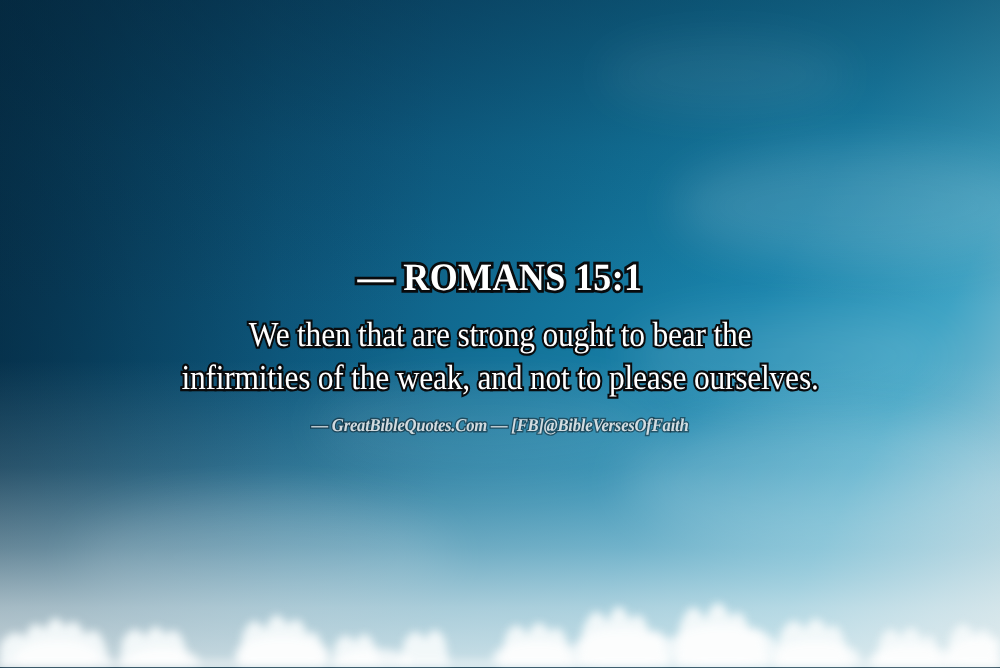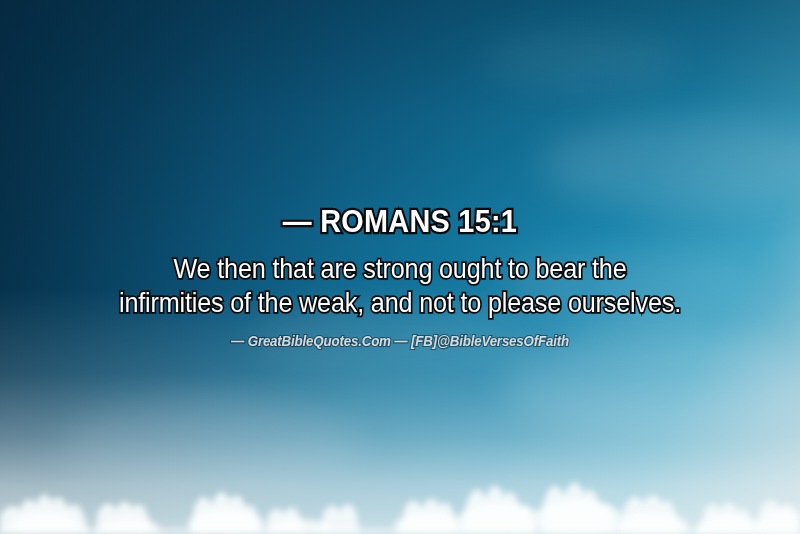--- a/index.html
+++ b/index.html
@@ -5,21 +5,21 @@
   html, body {
     margin: 0;
     padding: 0;
     background: #000;
   }
   #stage {
     position: relative;
     width: 800px;
     height: 534px;
     overflow: hidden;
-    font-family: Liberation Sans, sans-serif;
+    font-family: Liberation Serif, serif;
     background: #0c5a80;
   }
 
   
   .bg-layer {
     position: absolute;
     inset: 0;
     pointer-events: none;
   }
   .sky-base {

